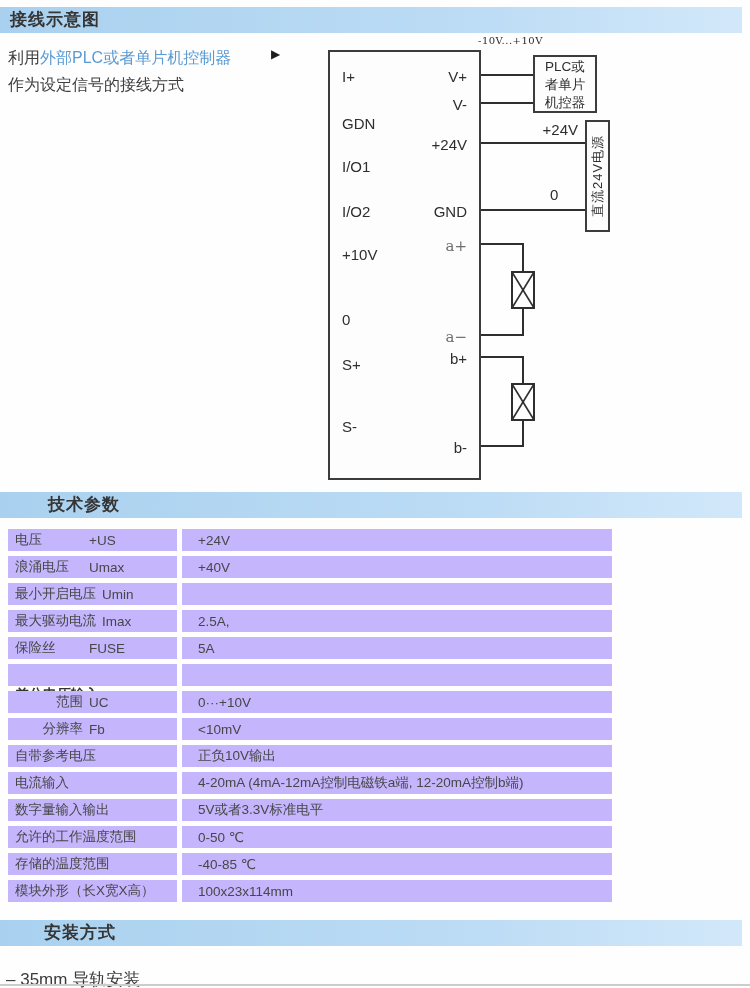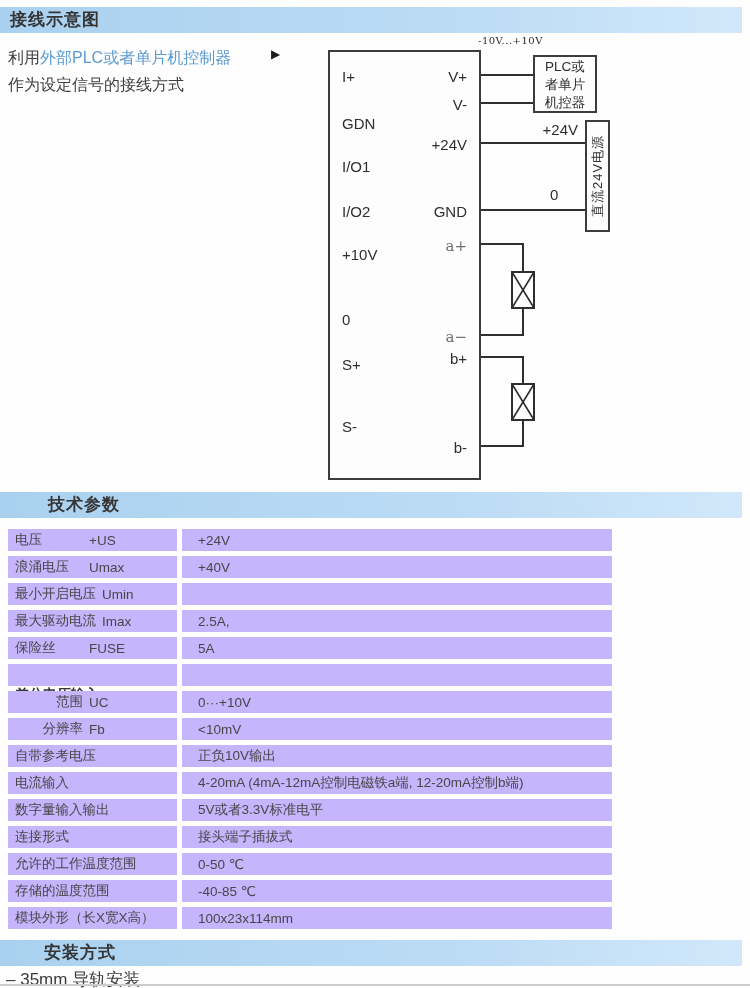--- a/index.html
+++ b/index.html
@@ -11,21 +11,21 @@
   }
   
   .secbar {
     position:absolute; left:0; width:742px; height:26px;
     background:linear-gradient(90deg,#a9d1ef 0%,#bddcf5 65%,#d2e8fa 100%);
     font-size:17px; font-weight:bold; color:#353535;
     line-height:26px; padding-left:10px; letter-spacing:1px;
   }
   #bar-wiring  { top:7px; }
   #bar-tech    { top:492px;padding-left:48px; }
-  #bar-install { top:940px;padding-left:44px; }
+  #bar-install { top:920px;padding-left:44px; }
   
   #intro { position:absolute; left:8px; top:44px; font-size:16px; line-height:27px; color:#3f3f3f; }
   .link-blue { color:#5a9ad2; }
   #intro-arrow { position:absolute; left:271px; top:47px; font-size:12px; color:#1d1d1d; }
   
   #diagram { position:absolute; left:0; top:0; width:750px; height:500px; }
   .dbox { position:absolute; border:2px solid #3c3c3c; background:#fdfdfd; }
   #module-box { left:328px; top:50px; width:153px; height:430px; }
   .pin { position:absolute; font-size:15px; line-height:16px; color:#2e2e2e; white-space:nowrap; }
   .pin-l { left:12px; }
@@ -210,26 +210,20 @@
         <div class="tcell-value">4-20mA (4mA-12mA控制电磁铁a端, 12-20mA控制b端)</div>
       </div>
       <div class="trow">
         <div class="tcell-label">
           <span class="tname">数字量输入输出</span>
         </div>
         <div class="tcell-value">5V或者3.3V标准电平</div>
       </div>
       <div class="trow">
         <div class="tcell-label">
-          <span class="tname">连接形式</span>
-        </div>
-        <div class="tcell-value">接头端子插拔式</div>
-      </div>
-      <div class="trow">
-        <div class="tcell-label">
           <span class="tname">允许的工作温度范围</span>
         </div>
         <div class="tcell-value">0-50 ℃</div>
       </div>
       <div class="trow">
         <div class="tcell-label">
           <span class="tname">存储的温度范围</span>
         </div>
         <div class="tcell-value">-40-85 ℃</div>
       </div>

